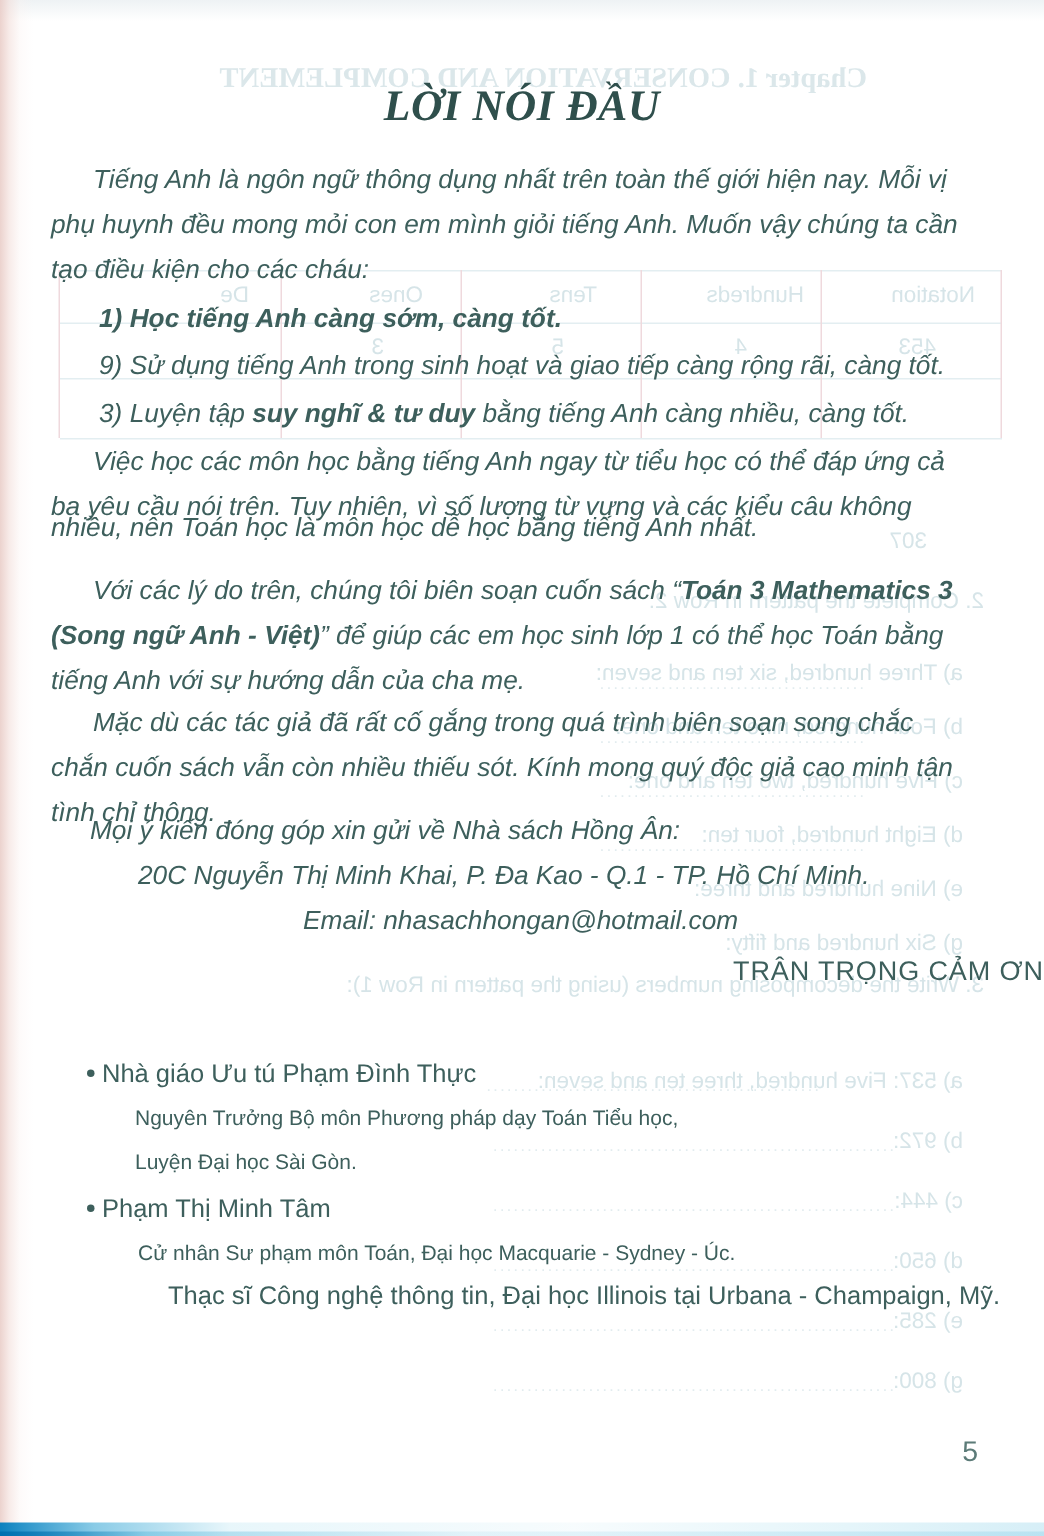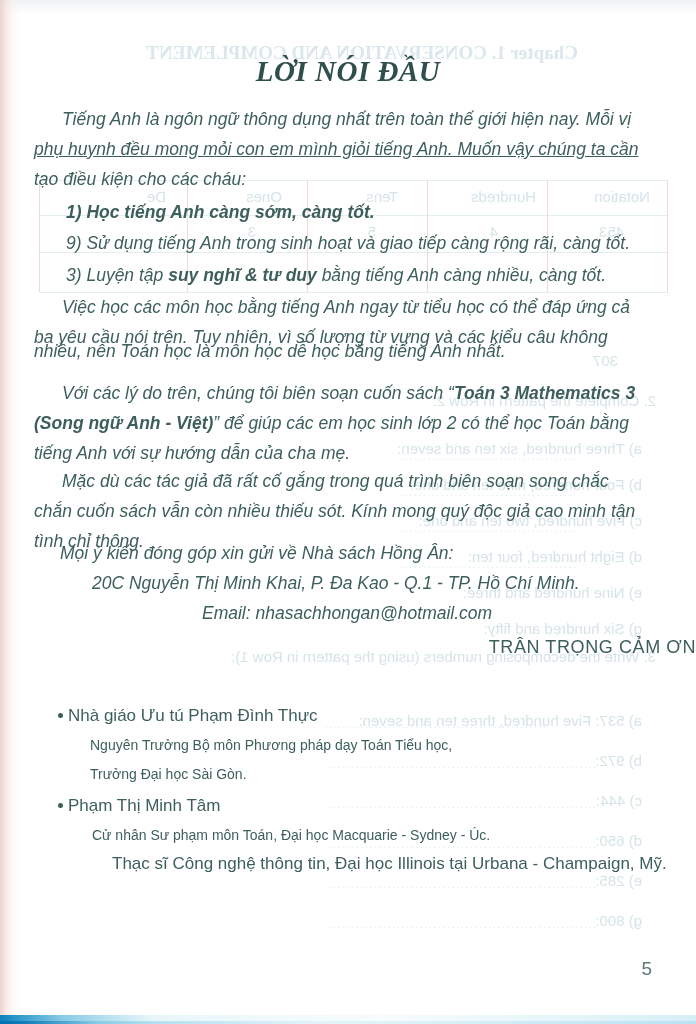--- a/index.html
+++ b/index.html
@@ -247,55 +247,55 @@
 
   <div id="top-edge"></div>
   <div id="gutter-shadow"></div>
   <div id="bottom-strip"></div>
 
   <div id="content">
 
     <div id="doc-title">LỜI NÓI ĐẦU</div>
 
     <div class="para" style="left:62px; top:104px; width:574px;">Tiếng Anh là ngôn ngữ thông dụng nhất trên toàn thế giới hiện nay. Mỗi vị</div>
-    <div class="para" style="left:34px; top:134px; width:628px;text-decoration:underline;">phụ huynh đều mong mỏi con em mình giỏi tiếng Anh. Muốn vậy chúng ta cần</div>
+    <div class="para" style="left:34px; top:134px; width:628px;">phụ huynh đều mong mỏi con em mình giỏi tiếng Anh. Muốn vậy chúng ta cần</div>
     <div class="para" style="left:34px; top:164px; width:628px;">tạo điều kiện cho các cháu:</div>
 
     <div class="numitem" style="left:66px; top:197px;font-weight:bold;">1) Học tiếng Anh càng sớm, càng tốt.</div>
     <div class="numitem" style="left:66px; top:228px;">9) Sử dụng tiếng Anh trong sinh hoạt và giao tiếp càng rộng rãi, càng tốt.</div>
     <div class="numitem" style="left:66px; top:260px;">
       <span>3) Luyện tập </span><b>suy nghĩ &amp; tư duy</b><span> bằng tiếng Anh càng nhiều, càng tốt.</span>
     </div>
 
     <div class="para" style="left:62px; top:292px; width:574px;">Việc học các môn học bằng tiếng Anh ngay từ tiểu học có thể đáp ứng cả</div>
     <div class="para" style="left:34px; top:322px; width:628px;">ba yêu cầu nói trên. Tuy nhiên, vì số lượng từ vựng và các kiểu câu không</div>
     <div class="para" style="left:34px; top:336px; width:628px;">nhiều, nên Toán học là môn học dễ học bằng tiếng Anh nhất.</div>
 
     <div class="para" style="left:62px; top:378px; width:578px; white-space:nowrap;">
       <span>Với các lý do trên, chúng tôi biên soạn cuốn sách “</span><b>Toán 3 Mathematics 3</b>
     </div>
     <div class="para" style="left:34px; top:408px; width:628px; white-space:nowrap;">
-      <b>(Song ngữ Anh - Việt)</b><span>” để giúp các em học sinh lớp 2 có thể học Toán bằng</span>
+      <b>(Song ngữ Anh - Việt)</b><span>” để giúp các em học sinh lớp 1 có thể học Toán bằng</span>
     </div>
     <div class="para" style="left:34px; top:438px; width:628px;">tiếng Anh với sự hướng dẫn của cha mẹ.</div>
 
     <div class="para" style="left:62px; top:466px; width:574px;">Mặc dù các tác giả đã rất cố gắng trong quá trình biên soạn song chắc</div>
     <div class="para" style="left:34px; top:496px; width:628px;">chắn cuốn sách vẫn còn nhiều thiếu sót. Kính mong quý độc giả cao minh tận</div>
     <div class="para" style="left:34px; top:526px; width:628px;">tình chỉ thông.</div>
 
     <div class="centered-line" style="left:60px; top:538px;">Mọi ý kiến đóng góp xin gửi về Nhà sách Hồng Ân:</div>
     <div class="centered-line" style="left:92px; top:568px;">20C Nguyễn Thị Minh Khai, P. Đa Kao - Q.1 - TP. Hồ Chí Minh.</div>
     <div class="centered-line" style="left:202px; top:598px;">Email: nhasachhongan@hotmail.com</div>
 
     <div id="thanks">TRÂN TRỌNG CẢM ƠN</div>
 
     <div class="bullet-dot" style="top:713px;"></div>
     <div class="bullet-row" style="left:68px; top:702px;">Nhà giáo Ưu tú Phạm Đình Thực</div>
     <div class="sub-row" style="left:90px; top:731px;">Nguyên Trưởng Bộ môn Phương pháp dạy Toán Tiểu học,</div>
-    <div class="sub-row" style="left:90px; top:760px;">Trưởng Đại học Sài Gòn.</div>
+    <div class="sub-row" style="left:90px; top:760px;">Luyện Đại học Sài Gòn.</div>
 
     <div class="bullet-dot" style="top:803px;"></div>
     <div class="bullet-row" style="left:68px; top:792px;">Phạm Thị Minh Tâm</div>
     <div class="sub-row" style="left:92px; top:821px;">Cử nhân Sư phạm môn Toán, Đại học Macquarie - Sydney - Úc.</div>
     <div class="justify-row" style="left:90px; top:850px; width:558px;">Thạc sĩ Công nghệ thông tin, Đại học Illinois tại Urbana - Champaign, Mỹ.</div>
 
     <div id="page-number">5</div>
   </div>
 </div>
 

